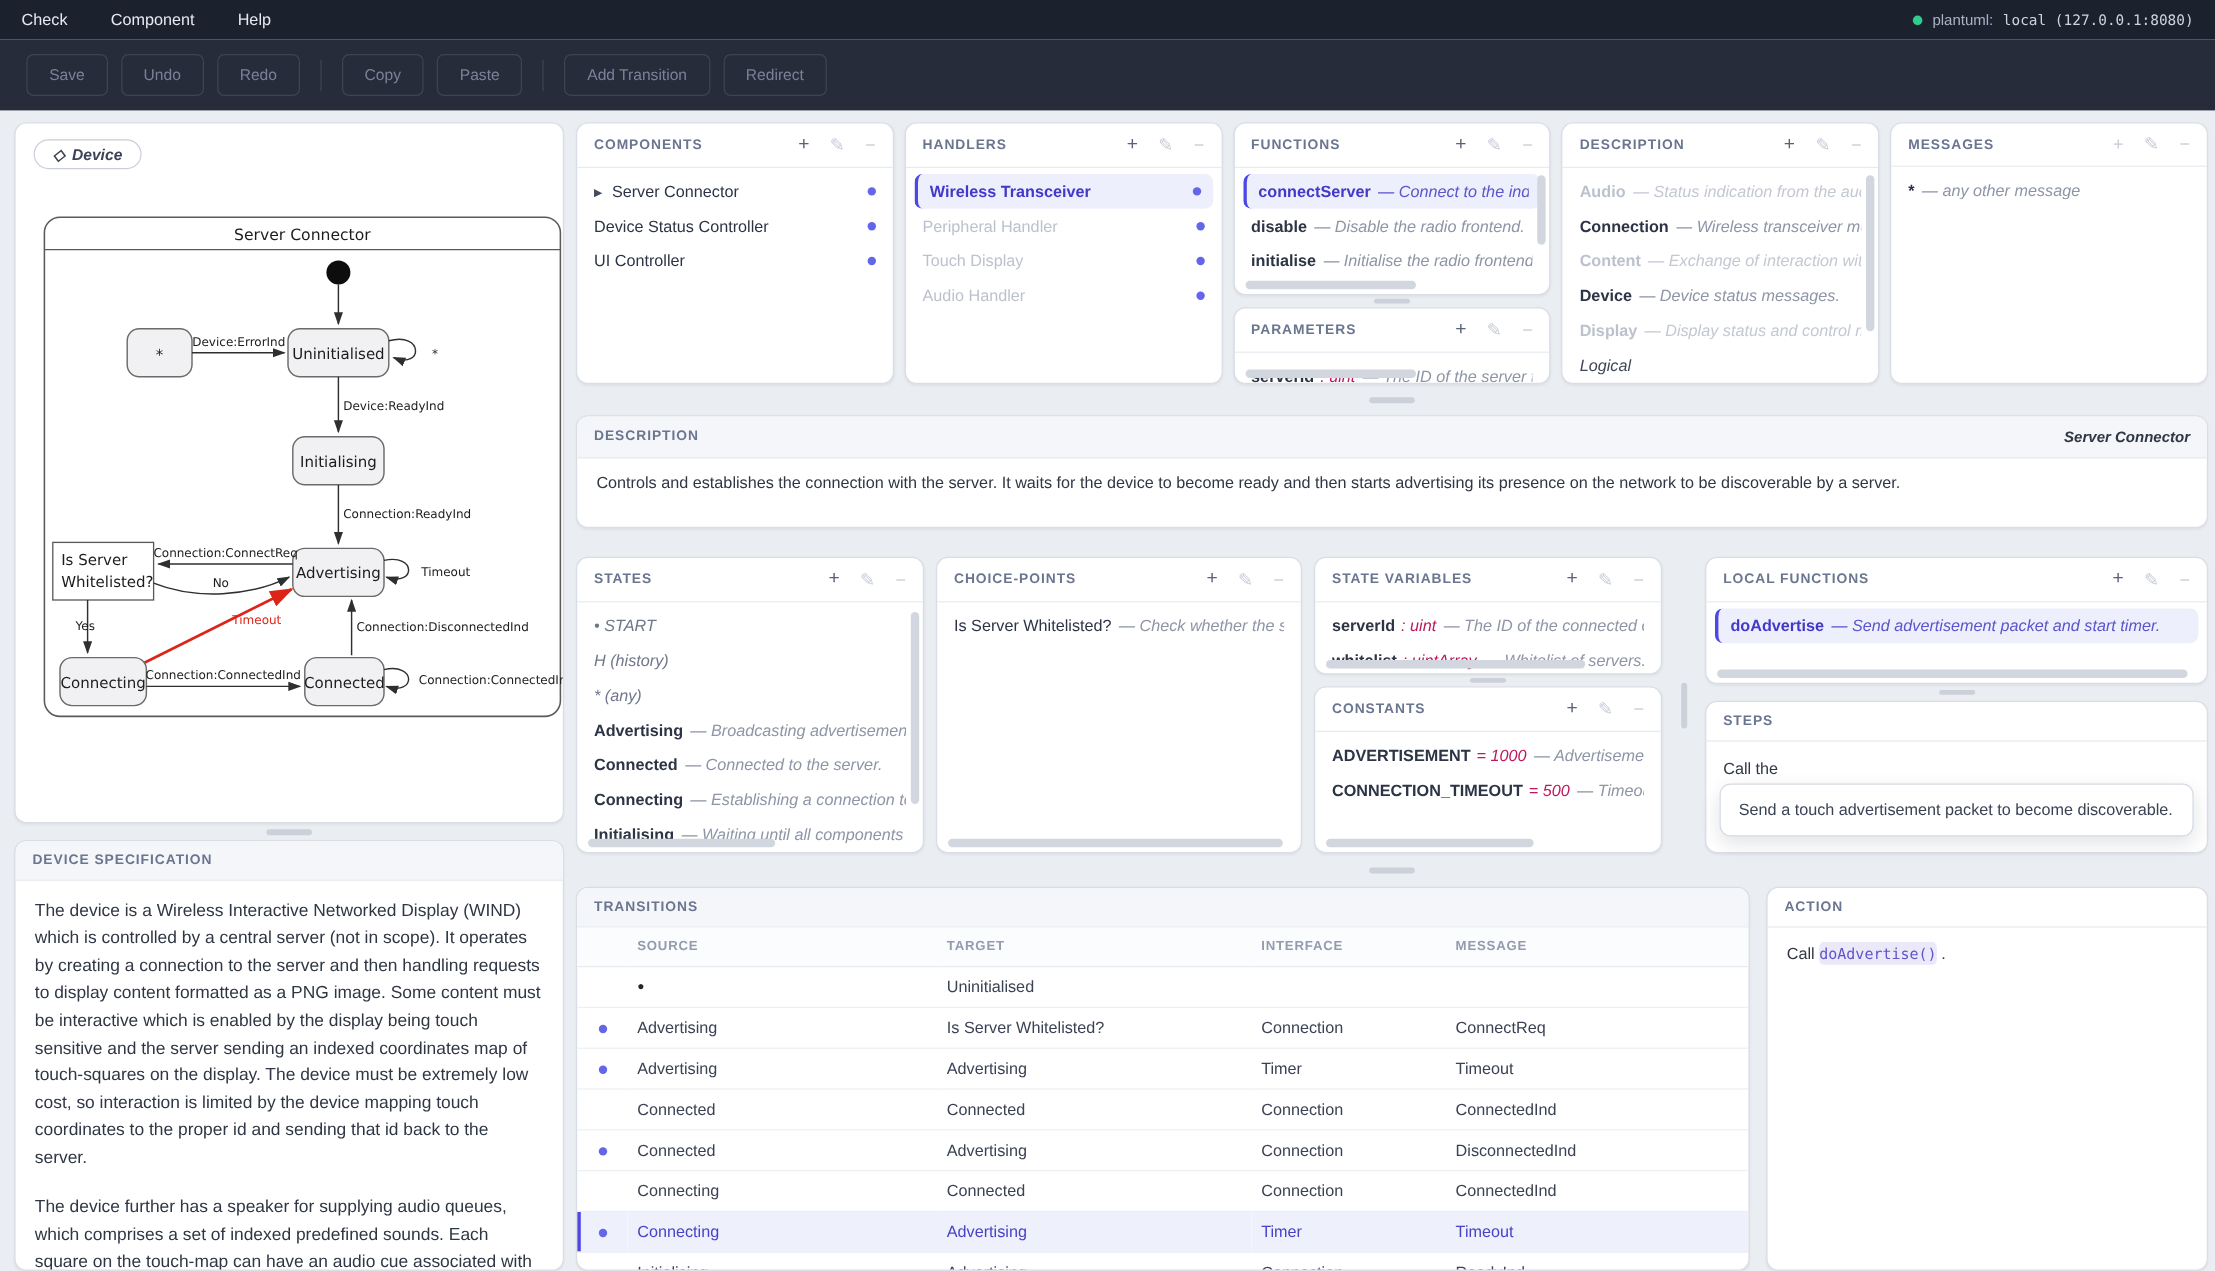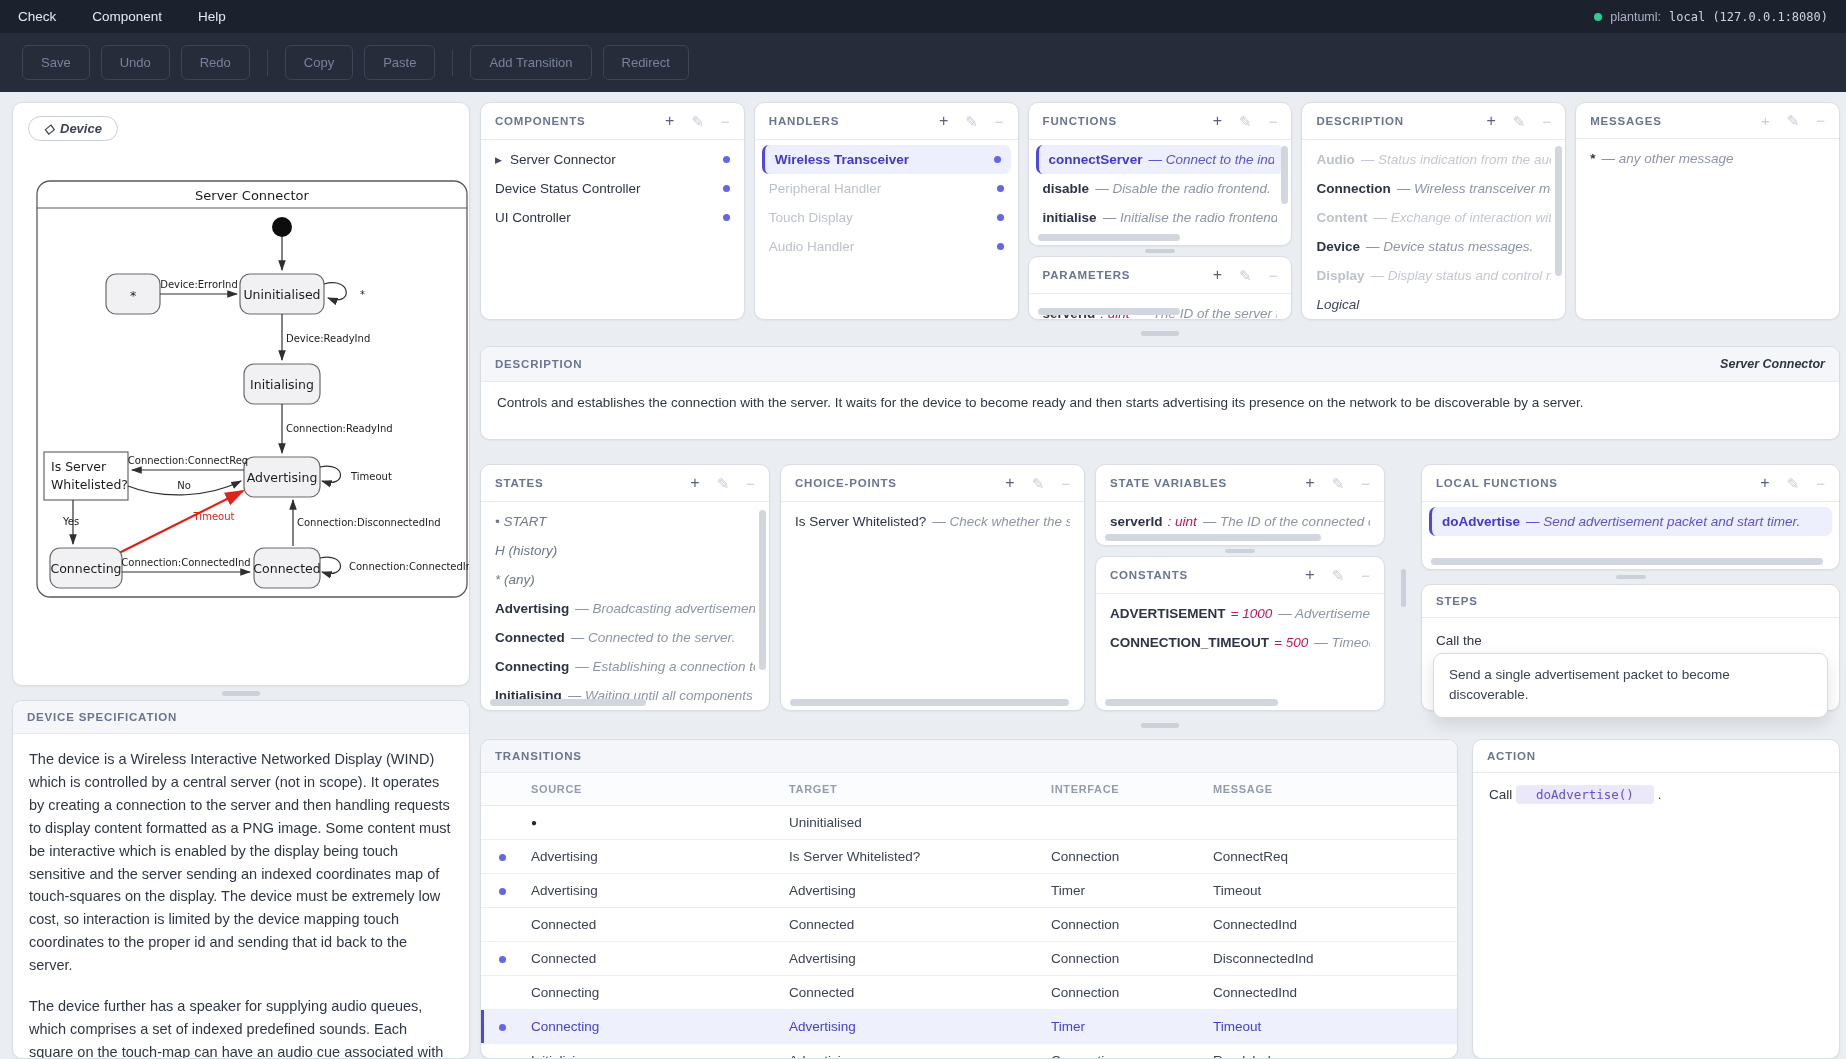--- a/index.html
+++ b/index.html
@@ -68,31 +68,31 @@
 
   
   .row1 { height:218px; flex:none; display:grid; grid-template-columns:1fr 1fr 1fr 1fr 1fr; gap:9px; }
   .fpcol { display:flex; flex-direction:column; min-width:0; }
   .fpcol .func { flex:1; }
   .fpcol .params { height:64px; flex:none; }
   .desc-panel { height:94px; flex:none; }
   .desc-body { padding:13px 16px; font-size:13.5px; color:#2f3744; }
   .row2 { height:247px; flex:none; display:grid; grid-template-columns:290px 305px 290px 16px 1fr; gap:10px; }
   .midcol, .lfcol { display:flex; flex-direction:column; min-width:0; }
-  .midcol .sv { height:82px; flex:none; }
+  .midcol .sv { height:98px; flex:none; }
   .midcol .consts { flex:1; }
   .lfcol .lf { height:106px; flex:none; }
   .lfcol .steps { flex:1; overflow:visible; }
   .gutter-v { display:flex; align-items:center; justify-content:center; }
   .row3 { flex:1; display:grid; grid-template-columns:1fr 14px 368px; min-height:0;border-radius:23px; }
 
   
   .steps-body { padding:11px 14px; font-size:13.5px; line-height:1.75; color:#2f3744; position:relative; }
   .codechip { font-family:"DejaVu Sans Mono", monospace; font-size:12.5px; color:#6054c8; background:#eae8f9;
-              padding:2px 20px; border-radius:4px; }
+              padding:2px 0; border-radius:4px; }
   .tooltip { position:absolute; left:11px; right:11px; top:68px; background:#fff; border:1px solid #d6dae1;
              border-radius:9px; box-shadow:0 6px 16px rgba(16,24,40,.12); padding:11px 15px; font-size:13.5px;
              line-height:1.5; color:#3a4254; z-index:5; }
   .action-body { padding:14px 16px; font-size:13.5px; color:#2f3744; }
 
   
   .ttable { width:100%; border-collapse:collapse; table-layout:fixed; font-size:13.5px; }
   .ttable th { text-align:left; font-size:11px; font-weight:700; letter-spacing:.06em; color:#939cae;
                padding:10px 8px; border-bottom:1px solid #e7eaef; background:#fbfcfd; }
   .ttable td { padding:9px 8px; border-bottom:1px solid #edeff3; color:#3a4254; white-space:nowrap; overflow:hidden; }
@@ -546,21 +546,21 @@
           </div>
         <div class="panel steps">
           <div class="phead">
             <span class="ptitle">STEPS</span>
           </div>
           <div class="steps-body">
             <span>Call the</span><br>
             <span class="codechip">WirelessTransceiver:sendAdvertisementPacket()</span>
             <span>.</span>
           </div>
-          <div class="tooltip">Send a single advertisement packet to become discoverable.</div>
+          <div class="tooltip">Send a touch advertisement packet to become discoverable.</div>
         </div>
       </div>
     </div>
 
     <div class="dragslot" style="height:28px;">
         <div class="drag-h"></div>
       </div>
 
     <div class="row3">
       <div class="panel">

